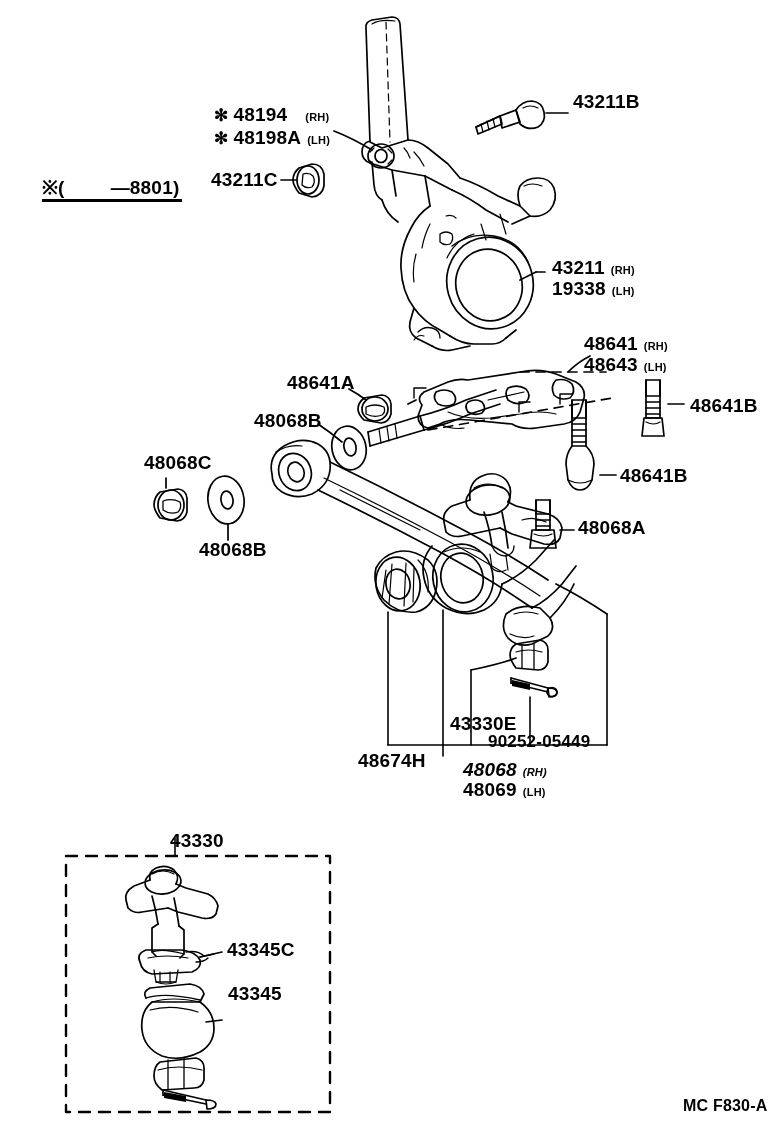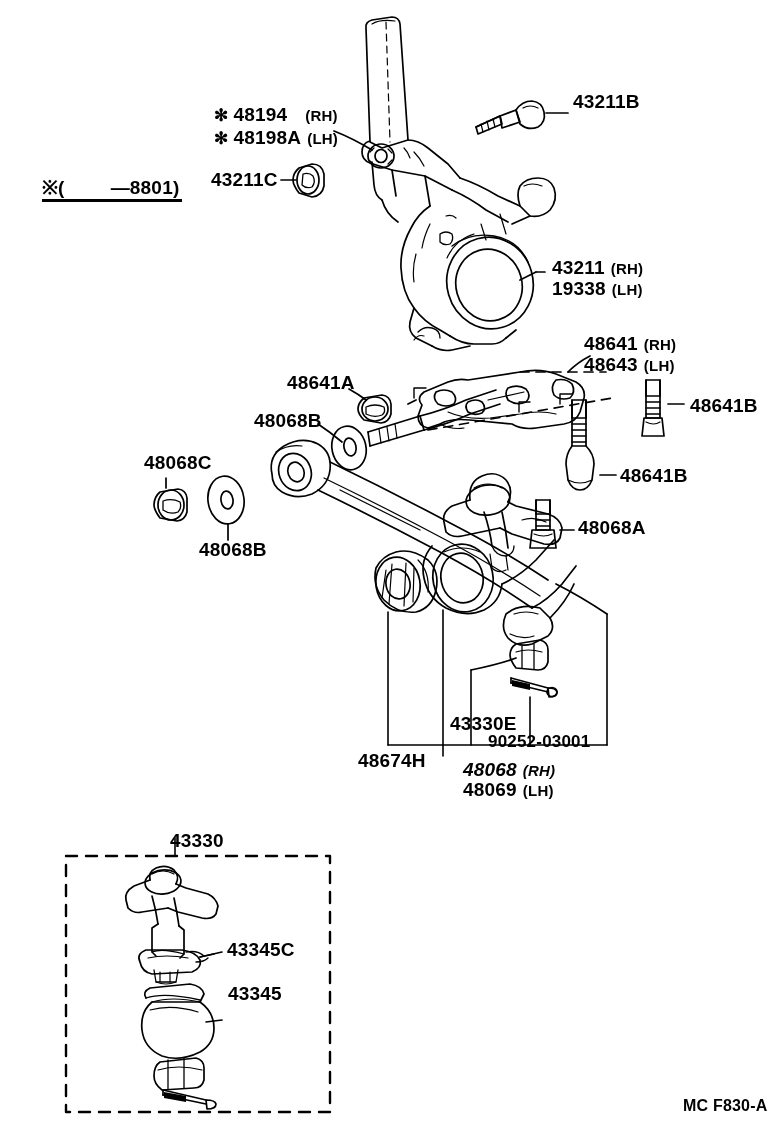--- a/index.html
+++ b/index.html
@@ -32,21 +32,21 @@
   .lbl {
     position: absolute;
     white-space: nowrap;
     font-family: "Liberation Sans", sans-serif;
     font-weight: bold;
     color: #000;
     letter-spacing: 0.2px;
     line-height: 1;
   }
   .lbl-main { font-size: 19px; }
-  .lbl-side { font-size: 15px; font-weight: bold; }
+  .lbl-side { font-size: 11px; font-weight: bold; }
   .lbl-small { font-size: 17px; }
   .lbl-footer { font-size: 16px; font-weight: bold; }
   .row { display: flex; align-items: baseline; }
   .row .sfx { margin-left: 6px; }
   .asterisk { font-size: 17px; margin-right: 5px; display:inline-block; }
   .note-box {
     position: absolute;
     border-bottom: 3px solid #000;
     padding-bottom: 2px;
   }
@@ -421,21 +421,21 @@
   <div class="lbl lbl-main" style="left:144px; top:453px;">48068C</div>
 
   <div class="lbl lbl-main" style="left:199px; top:540px;">48068B</div>
 
   <div class="lbl lbl-main" style="left:578px; top:518px;">48068A</div>
 
   <div class="lbl lbl-main" style="left:358px; top:751px;">48674H</div>
 
   <div class="lbl lbl-main" style="left:450px; top:714px;">43330E</div>
 
-  <div class="lbl lbl-small" style="left:488px; top:733px;">90252-03001</div>
+  <div class="lbl lbl-small" style="left:488px; top:733px;">90252-05449</div>
 
   <div class="lbl lbl-main" style="left:463px; top:760px;font-style:italic;">
     <span class="row">
       <span>48068</span>
       <span class="lbl-side sfx">(RH)</span>
     </span>
   </div>
 
   <div class="lbl lbl-main" style="left:463px; top:780px;">
     <span class="row">

